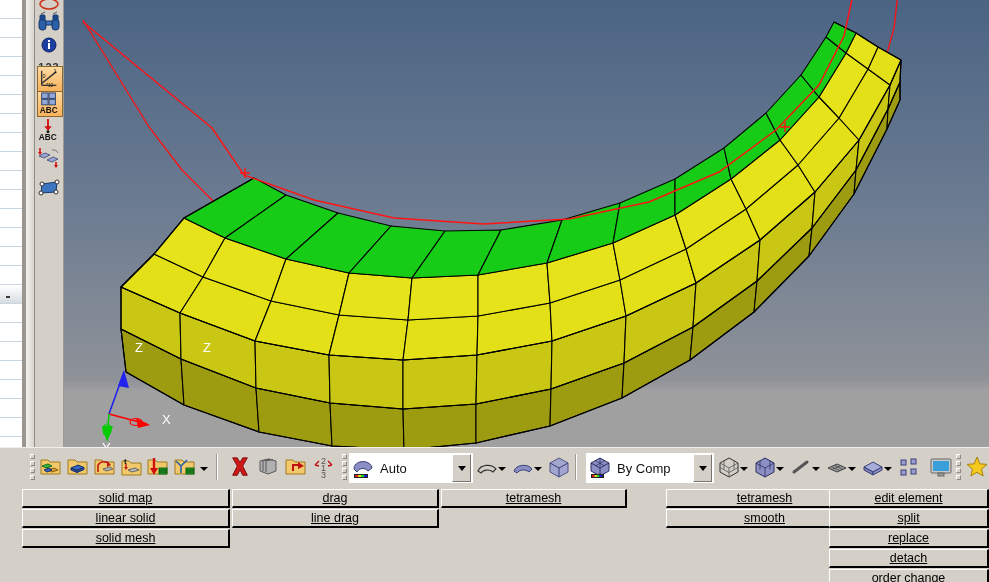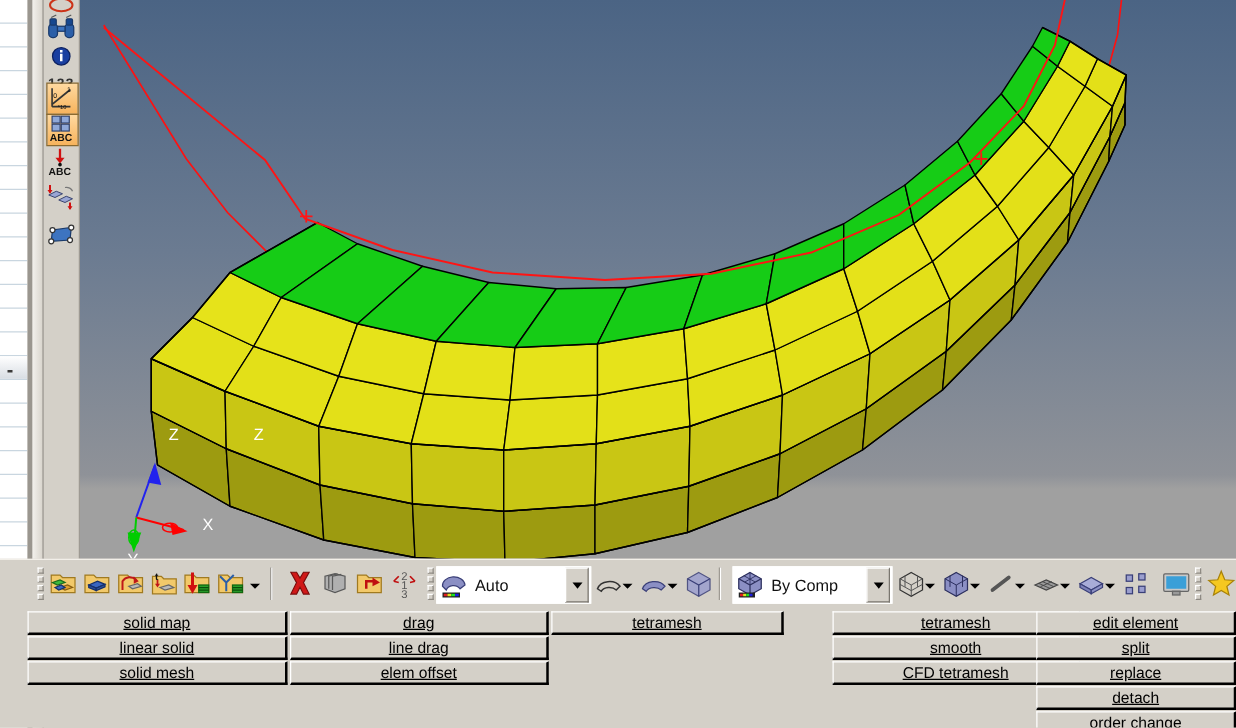--- a/index.html
+++ b/index.html
@@ -554,31 +554,29 @@
 
     <div class="cmdcol" id="col0" style="left:22px;width:208px">
       <div class="cbtn">solid map</div>
       <div class="cbtn">linear solid</div>
       <div class="cbtn">solid mesh</div>
     </div>
 
     <div class="cmdcol" id="col1" style="left:232px;width:207px">
       <div class="cbtn">drag</div>
       <div class="cbtn">line drag</div>
-      <div class="cbtn">elem offset</div>
     </div>
 
     <div class="cmdcol" id="col2" style="left:441px;width:186px">
       <div class="cbtn">tetramesh</div>
     </div>
 
     <div class="cmdcol" id="col3" style="left:666px;width:198px">
       <div class="cbtn">tetramesh</div>
       <div class="cbtn">smooth</div>
-      <div class="cbtn">CFD tetramesh</div>
     </div>
 
     <div class="cmdcol" id="col4" style="left:829px;width:160px">
       <div class="cbtn">edit element</div>
       <div class="cbtn">split</div>
       <div class="cbtn">replace</div>
       <div class="cbtn">detach</div>
       <div class="cbtn">order change</div>
     </div>
   </div>

